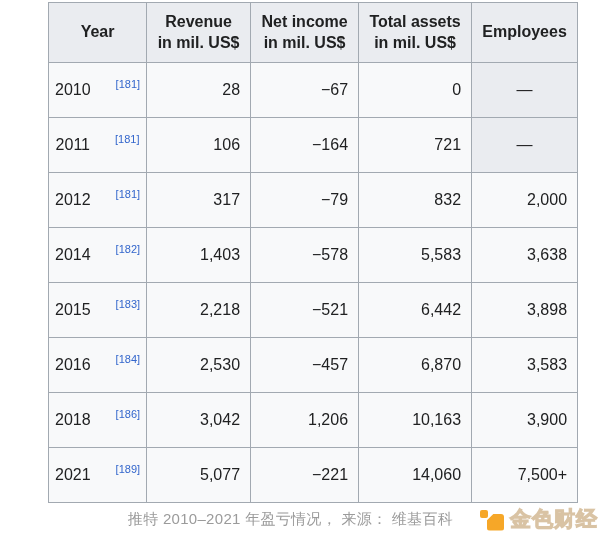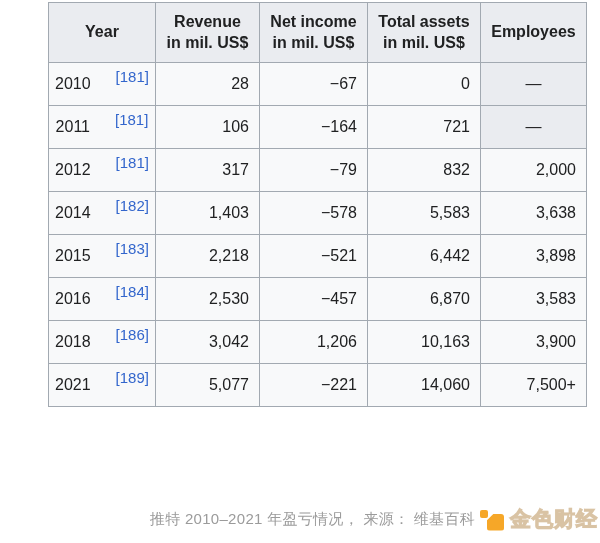--- a/index.html
+++ b/index.html
@@ -42,48 +42,48 @@
   table.fin tbody th.year-cell {
     background: #f8f9fa;
     font-weight: normal;
     text-align: center;
     height: 36px;
     padding: 0 6px;
     white-space: nowrap;
   }
   table.fin tbody td {
     height: 36px;
-    padding: 12px 10px;
+    padding: 18px 10px;
     text-align: right;
     vertical-align: middle;
   }
   table.fin tbody td.na {
     text-align: center;
     background: #eaecf0;
     color: #202122;
   }
   sup.ref {
     color: #3366cc;
-    font-size: 15px;
+    font-size: 11px;
     line-height: 0;
     vertical-align: super;
     position: relative;
     top: -1px;
     margin-left: 1px;
     cursor: pointer;
     padding-left: 24px;
   }
 
   .caption-bar {
     position: absolute;
     top: 505px;
     right: 2px;
     display: flex;
     align-items: center;
-    gap: 5px;
+    gap: 27px;
   }
   .caption-text {
     color: #9b9b9b;
     font-size: 15px;
     letter-spacing: 0.3px;
     white-space: nowrap;
   }
   .brand {
     display: flex;
     align-items: center;

